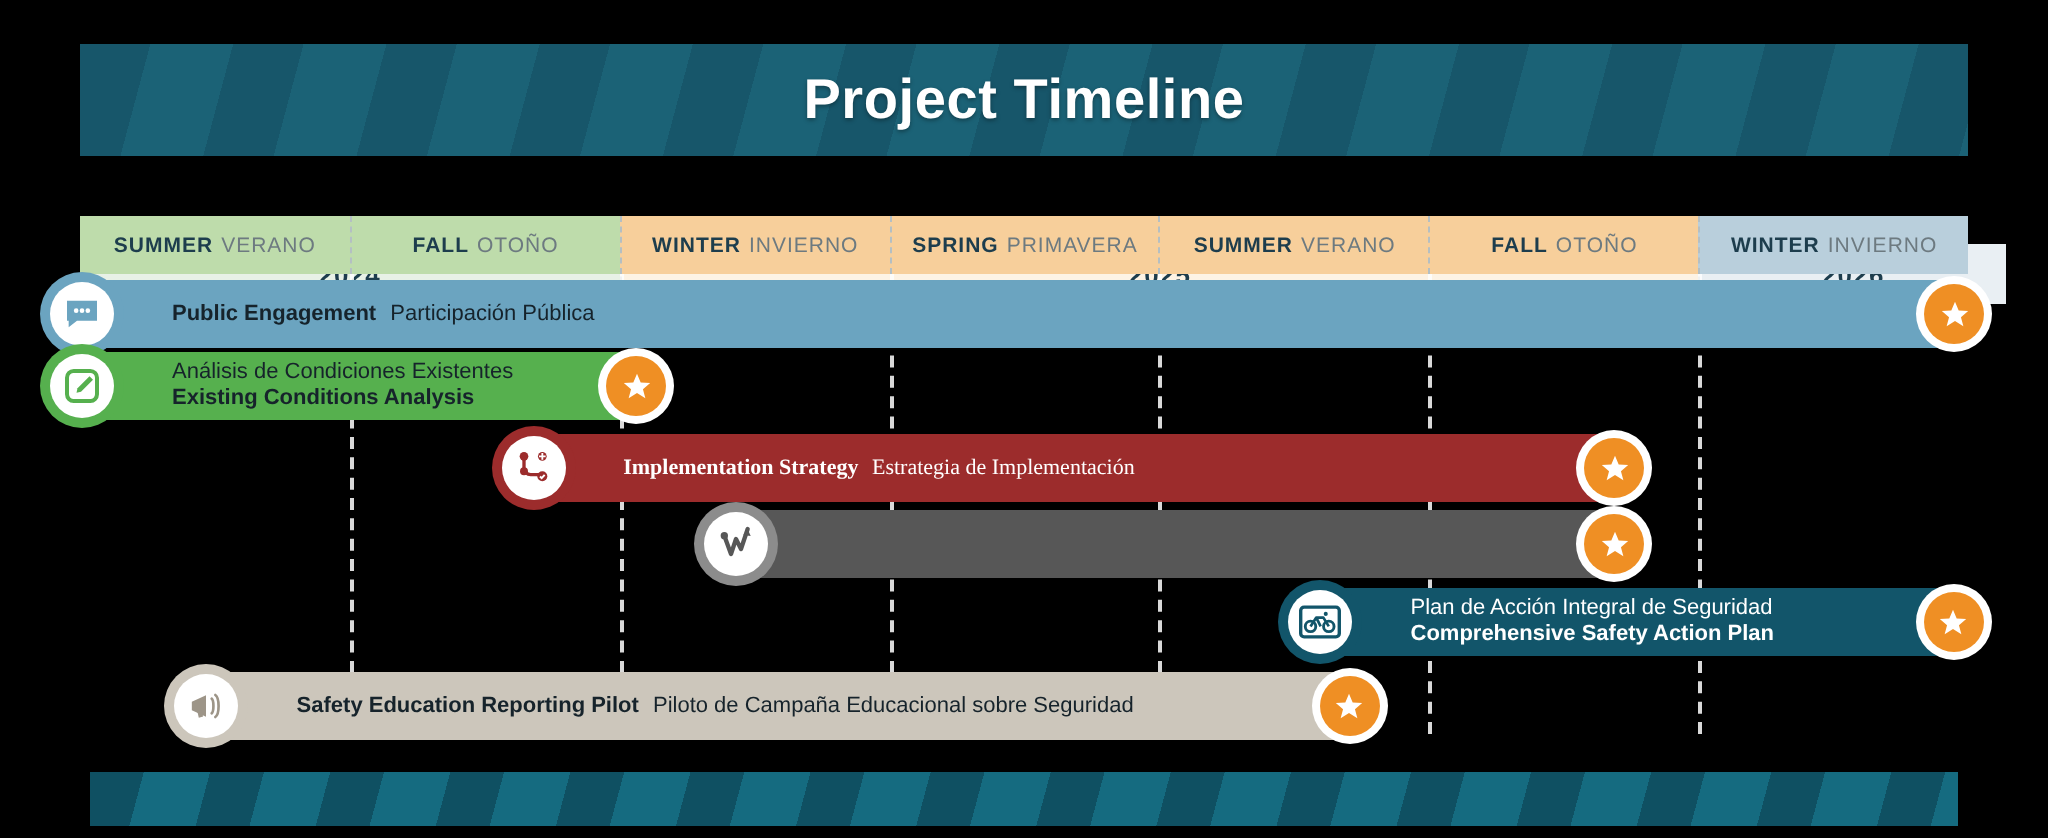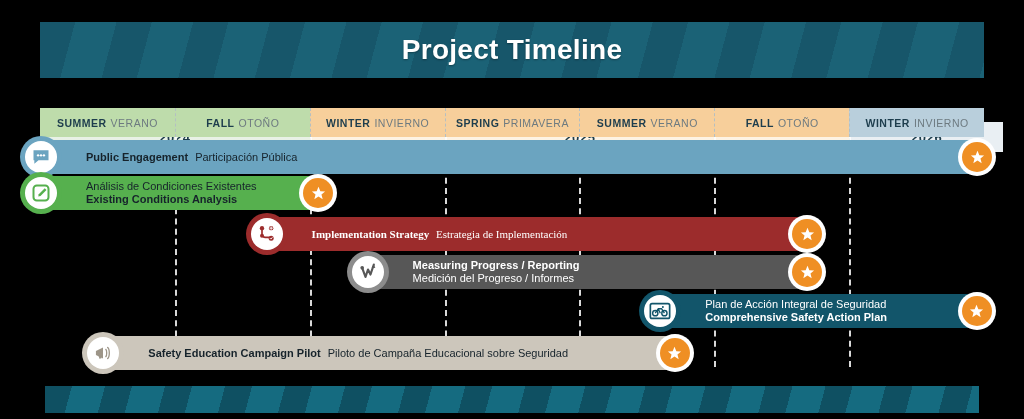--- a/index.html
+++ b/index.html
@@ -228,24 +228,20 @@
       <div class="bar" style="left: 366.624px; width: 447.456px; top: 255px; background: rgb(87, 87, 87); color: rgb(255, 255, 255);">
         <div class="badge" style="background: rgb(140, 140, 140);">
           <div class="inner">
             <svg width="20" height="20" viewBox="0 0 24 24">
               <path d="M5 7l4 11 3-9 3 6 4-12" fill="none" stroke="#575757" stroke-width="2.6" stroke-linejoin="round" stroke-linecap="round"></path>
        <circle cx="5" cy="7" r="2.2" fill="#575757"></circle>
               <path d="M19 3l1.8 4.2-4.4-.6z" fill="#575757"></path>
             </svg>
           </div>
         </div>
-        <div class="bar-text">
-          <div><span class="en">Measuring Progress / Reporting</span></div>
-          <div><span class="es">Medición del Progreso / Informes</span></div>
-        </div>
         <div class="endcap" style="left: 421.456px;">
           <div class="circ">
             <svg width="17" height="17" viewBox="0 0 24 24">
               <path fill="#fff" d="M12 2.6l2.6 6.2 6.7.4-5.1 4.3 1.7 6.5L12 16.3 6.1 20l1.7-6.5-5.1-4.3 6.7-.4z"></path>
             </svg>
           </div>
         </div>
       </div>
       <div class="bar" style="left: 659.264px; width: 324.736px; top: 294px; background: rgb(18, 85, 106); color: rgb(255, 255, 255);">
         <div class="badge" style="background: rgb(18, 85, 106);">
@@ -274,21 +270,21 @@
       <div class="bar" style="left: 102.304px; width: 579.616px; top: 336px; background: rgb(204, 198, 187); color: rgb(22, 35, 43);">
         <div class="badge" style="background: rgb(204, 198, 187);">
           <div class="inner">
             <svg width="20" height="20" viewBox="0 0 24 24">
               <path d="M3.5 9.5L12 5.5v13L3.5 14.5z" fill="#9d9588"></path>
        <path d="M6.6 14.6l1.1 4.4 2.6-.7-1-3.7z" fill="#9d9588"></path>
        <path d="M15.4 7.6c1.4 1 1.4 7.8 0 8.8M17.6 5.4c2.6 1.8 2.6 11.4 0 13.2" fill="none" stroke="#9d9588" stroke-width="1.6" stroke-linecap="round"></path>
             </svg>
           </div>
         </div>
-        <div class="bar-text one-line"><span class="en">Safety Education Campaign Pilot</span> <span class="es">Piloto de Campaña  Educacional sobre Seguridad</span></div>
+        <div class="bar-text one-line"><span class="en">Safety Education Reporting Pilot</span> <span class="es">Piloto de Campaña  Educacional sobre Seguridad</span></div>
         <div class="endcap" style="left: 553.616px;">
           <div class="circ">
             <svg width="17" height="17" viewBox="0 0 24 24">
               <path fill="#fff" d="M12 2.6l2.6 6.2 6.7.4-5.1 4.3 1.7 6.5L12 16.3 6.1 20l1.7-6.5-5.1-4.3 6.7-.4z"></path>
             </svg>
           </div>
         </div>
       </div>
     </div>
 

